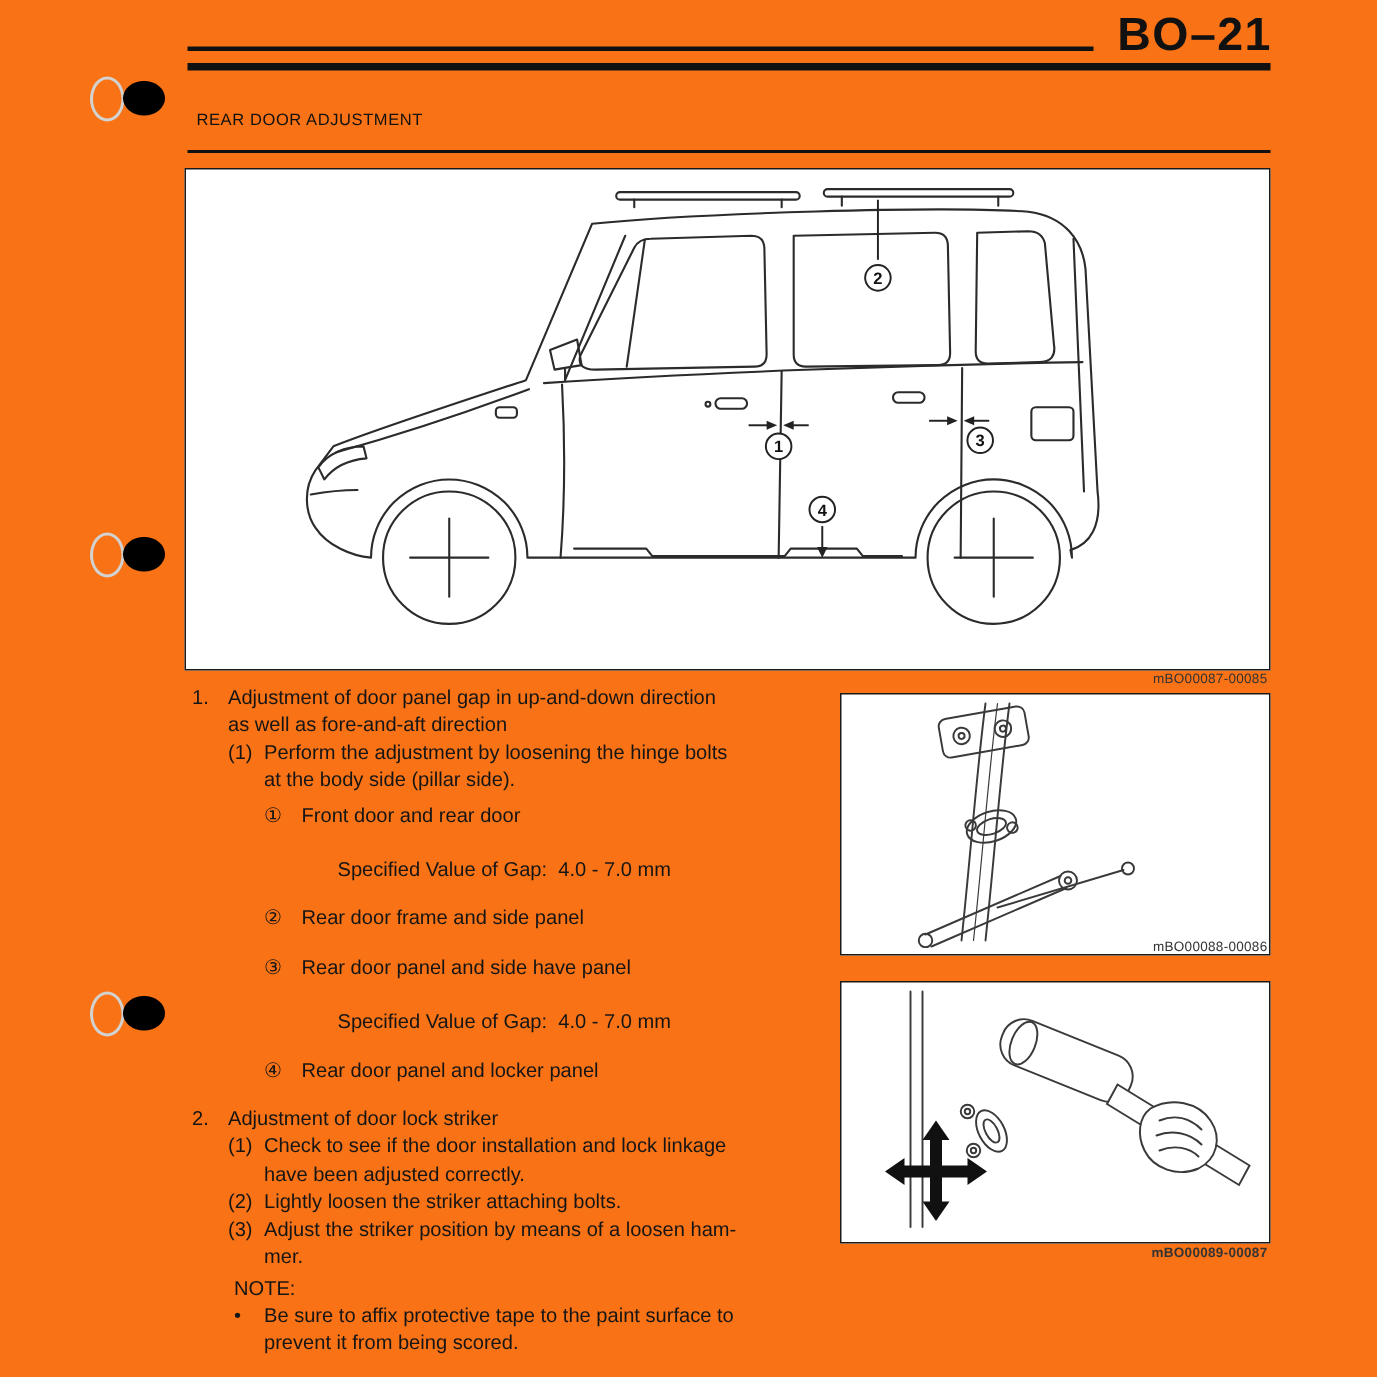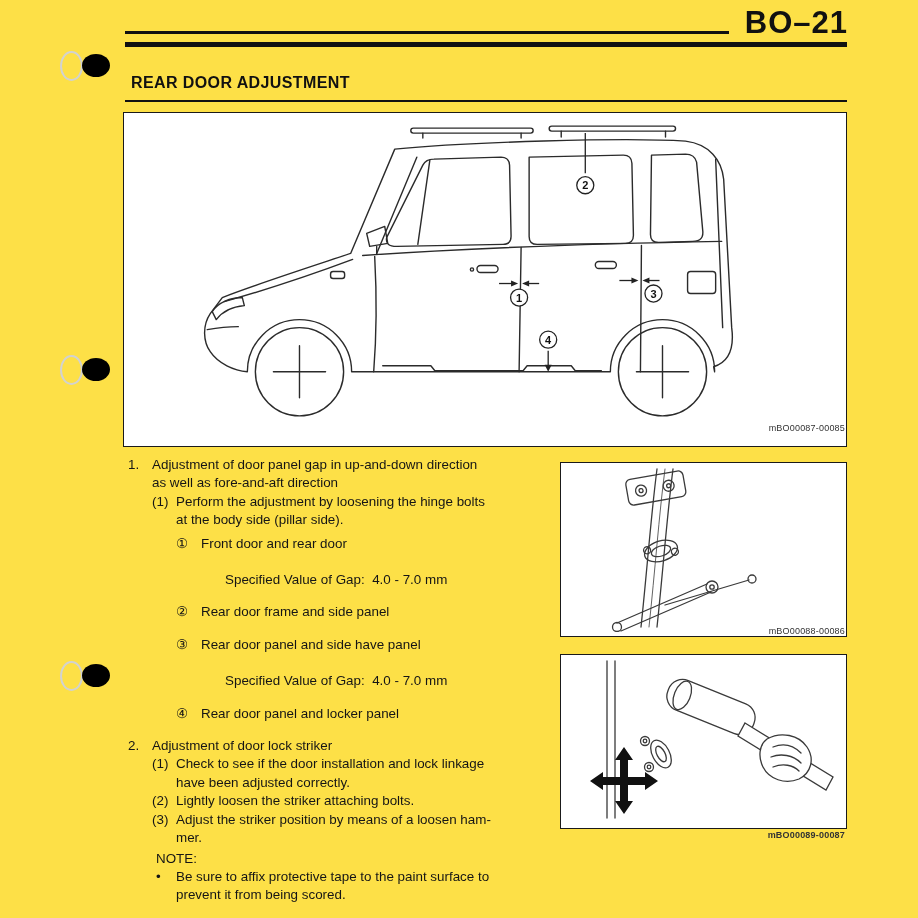--- a/index.html
+++ b/index.html
@@ -1,39 +1,39 @@
 <!DOCTYPE html>
 <html><head>
 <meta charset="utf-8">
 <style>
   html,body{margin:0;padding:0;}
   body{width:918px;height:918px;background:#f6f6f4;font-family:"Liberation Sans",sans-serif;color:#1a1a1a;}
-  .page{position:relative;width:918px;height:918px;background:#fde047;overflow:hidden;}
+  .page{position:relative;width:918px;height:918px;background:#f97316;overflow:hidden;}
 
   
   .page-number{position:absolute;top:5px;right:70px;font-size:31px;font-weight:bold;letter-spacing:1px;color:#111;}
   .rule-thin-top{position:absolute;top:31px;left:125px;width:604px;height:2.5px;background:#111;}
   .rule-thick{position:absolute;top:42px;left:125px;width:722px;height:4.5px;background:#111;}
-  .doc-title{position:absolute;top:74px;left:131px;font-size:16px;font-weight:bold;letter-spacing:.4px;color:#111;}
+  .doc-title{position:absolute;top:74px;left:131px;font-size:11px;font-weight:normal;letter-spacing:.4px;color:#111;}
   .rule-title{position:absolute;top:100px;left:125px;width:722px;height:1.8px;background:#111;}
 
   
   .hole{position:absolute;width:28px;height:23px;border-radius:50%;background:#000;}
   .hole1{left:82px;top:54px;} .hole2{left:82px;top:358px;} .hole3{left:82px;top:664px;}
   .ring{position:absolute;width:19px;height:26px;border-radius:50%;border:2px solid #d2d2d0;background:transparent;}
   .ring1{left:60px;top:51px;} .ring2{left:60px;top:355px;} .ring3{left:60px;top:661px;}
 
   
   .figbox{position:absolute;background:#fff;border:1.6px solid #1a1a1a;}
   .fig-car{left:123px;top:112px;width:722px;height:333px;}
   .fig-striker{left:560px;top:462px;width:285px;height:173px;}
   .fig-hammer{left:560px;top:654px;width:285px;height:173px;}
   .figbox svg{display:block;}
   .figcode{position:absolute;right:73px;font-size:9px;color:#333;letter-spacing:.2px;}
-  .code1{top:423px;} .code2{top:626px;} .code3{top:830px;font-weight:bold;}
+  .code1{top:447px;} .code2{top:626px;} .code3{top:830px;font-weight:bold;}
 
   
   .textcol{position:absolute;left:128px;top:456px;width:440px;font-size:13.4px;line-height:18.4px;color:#151515;}
   .row{display:flex;align-items:flex-start;}
   .marker{flex:none;}
   .w24{width:24px;} .w25{width:25px;} .w20{width:20px;}
   .txt{flex:1;}
   .pre{white-space:pre-wrap;}
   .lvl2{margin-left:24px;}
   .gaps{margin-left:48px;margin-top:5px;}

